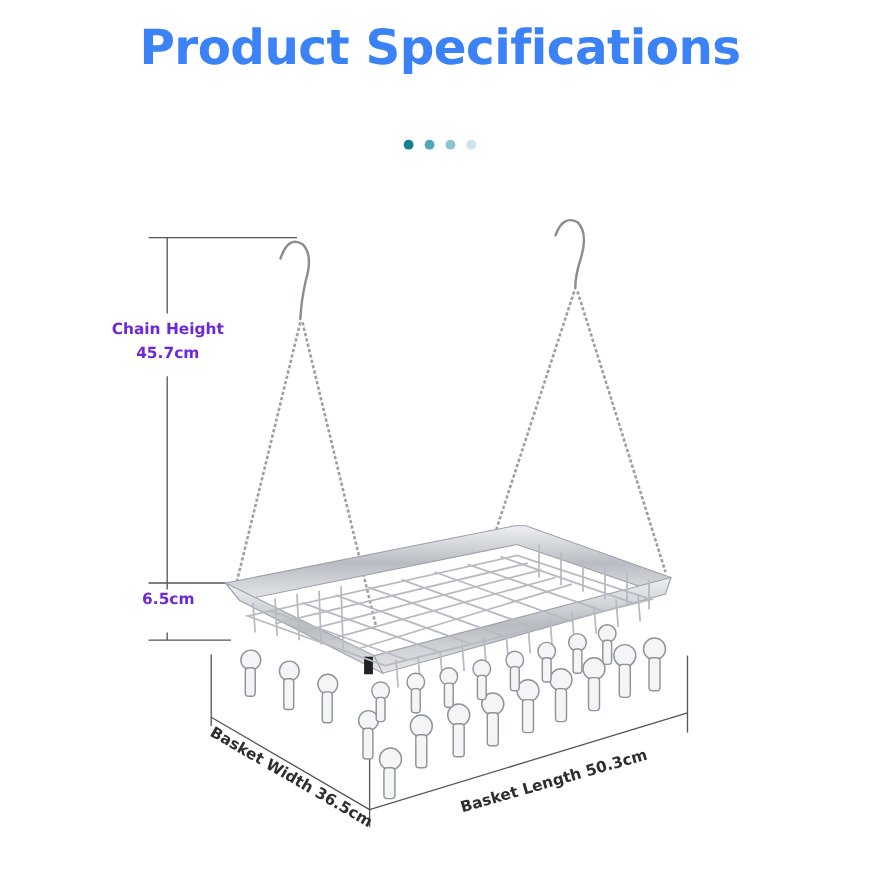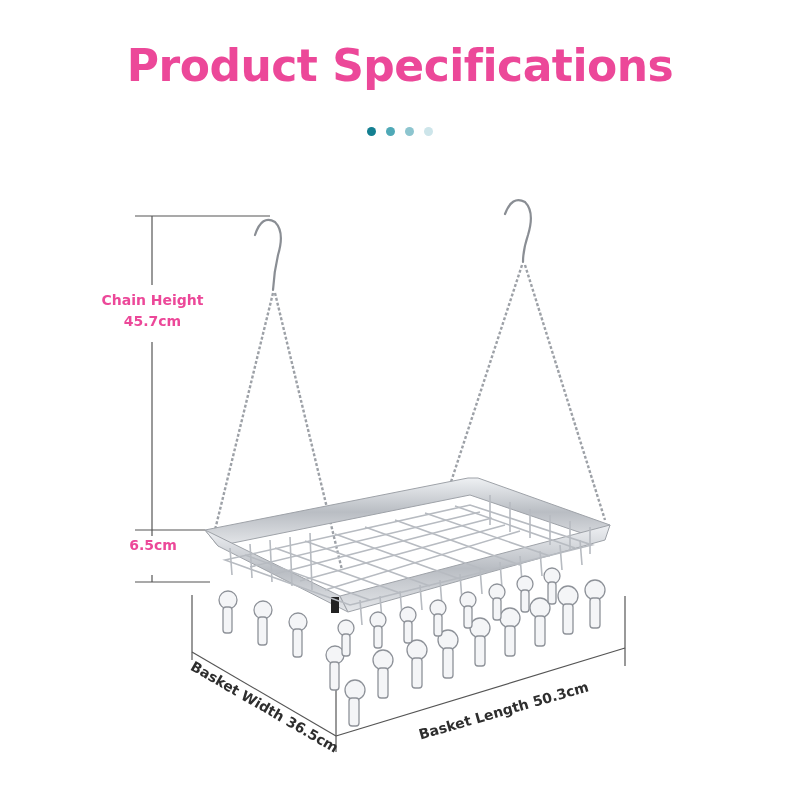--- a/index.html
+++ b/index.html
@@ -1,25 +1,25 @@
 <!DOCTYPE html>
 <html><head>
   <meta charset="utf-8">
   <style>
     html, body { margin: 0; padding: 0; background: #ffffff; }
     body { width: 800px; height: 800px; position: relative; overflow: hidden; font-family: "Liberation Sans", "DejaVu Sans", sans-serif; }
     .title {
-      position: absolute; left: 0; top: 40px; width: 800px; text-align: center;
-      font-size: 44px; font-weight: bold; color: #ec4899; letter-spacing: -0.5px;
+      position: absolute; left: 0; top: 18px; width: 800px; text-align: center;
+      font-size: 44px; font-weight: bold; color: #3b82f6; letter-spacing: -0.5px;
       font-family: "DejaVu Sans", "Liberation Sans", sans-serif;
     }
     .dots { position: absolute; top: 127px; left: 367px; height: 10px; display: flex; gap: 10px; }
     .dot { width: 9px; height: 9px; border-radius: 50%; }
     .label {
-      position: absolute; color: #ec4899; font-size: 14px; font-weight: bold;
+      position: absolute; color: #6d28d9; font-size: 14px; font-weight: bold;
       text-align: center; line-height: 21px; font-family: "DejaVu Sans", "Liberation Sans", sans-serif;
       background: #fff;
     }
     .rot { position: absolute; color: #2e2e2e; font-size: 14px; font-weight: bold; font-family: "DejaVu Sans", "Liberation Sans", sans-serif; white-space: nowrap; transform-origin: left top; }
     svg.art { position: absolute; left: 0; top: 0; }
   </style>
 </head>
 <body>
 
 <div class="title">Product Specifications</div>

